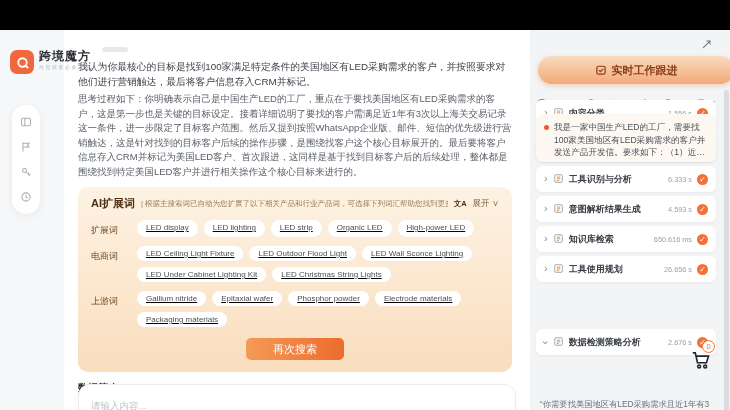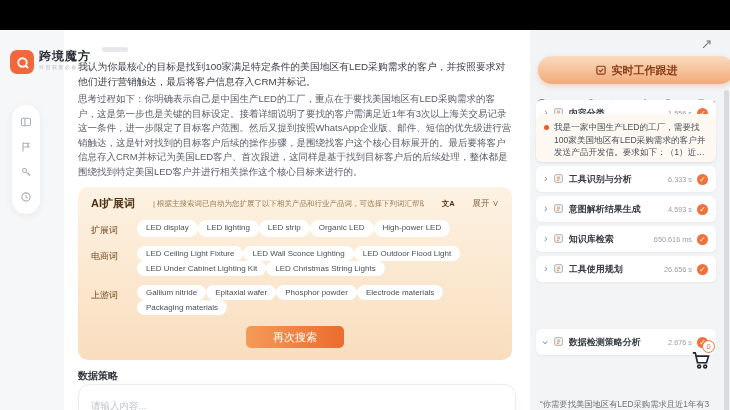--- a/index.html
+++ b/index.html
@@ -21,28 +21,28 @@
   .icon-card svg { display:block; }
 
   
   .main { position:absolute; left:64px; top:0; width:458px; height:380px; background:#fff; padding:14px 12px 0 14px; }
   .skeleton-pill { width:26px; height:5px; border-radius:3px; background:#e8e8ea; margin:3px 0 8px 24px; }
   .answer-p1 { font-size:9.8px; line-height:14.5px; color:#3d4249; width:434px; }
   .answer-p2 { font-size:9.5px; line-height:14.5px; color:#5b6068; width:434px; margin-top:3px; }
 
   .kw-card { width:434px; margin-top:8px; border-radius:10px; padding:9px 13px 12px 13px;
              background:linear-gradient(180deg,#fdf2e3 0%, #fbe6cd 60%, #f9ddbd 100%); }
-  .kw-head { display:flex; align-items:center; gap:18px; }
+  .kw-head { display:flex; align-items:center; gap:6px; }
   .kw-title { font-size:11px; font-weight:bold; color:#4e2e10; white-space:nowrap; }
   .kw-desc { font-size:7.5px; color:#9a7b55; white-space:nowrap; overflow:hidden; }
   .kw-translate { font-size:7.5px; font-weight:bold; color:#4e2e10; white-space:nowrap; }
   .kw-expand { margin-left:auto; font-size:8.5px; color:#7a5c3a; white-space:nowrap; cursor:pointer; }
   .kw-row { display:flex; margin-top:9px; }
   .kw-label { flex:0 0 46px; font-size:9px; color:#6e4a22; padding-top:4px; }
-  .kw-tags { display:flex; flex-wrap:wrap; gap:0; width:372px; }
+  .kw-tags { display:flex; flex-wrap:wrap; gap:6px; width:372px;text-decoration:underline; }
   .pill { background:#fff; border-radius:10px; padding:3px 9px; font-size:8px; color:#4b4f55; white-space:nowrap; cursor:pointer; }
   .search-again { display:block; margin:11px auto 0 auto; width:98px; height:22px; border:none; border-radius:5px;
                   background:linear-gradient(90deg,#f59a57,#ec6c2d); color:#fff; font-size:11px; cursor:pointer;
                   font-family:"Liberation Sans",sans-serif; }
   .strategy { margin-top:9px; width:436px; }
   .strategy-title { font-size:10px; font-weight:bold; color:#33373d; }
   .strategy-line { display:flex; gap:4px; margin-top:4px; }
   .caret { font-size:8px; color:#9aa0a8; flex:0 0 auto; padding-top:1px; }
   .strategy-text { font-size:9.3px; line-height:14px; color:#585e66; }
 
@@ -166,23 +166,23 @@
 
   <span class="pill">High-power LED</span>
 </span>
   </div>
 
   <div class="kw-row">
     <span class="kw-label">电商词</span>
     <span class="kw-tags">
   <span class="pill">LED Ceiling Light Fixture</span>
 
+  <span class="pill">LED Outdoor Flood Light</span>
+
   <span class="pill">LED Wall Sconce Lighting</span>
-
-  <span class="pill">LED Outdoor Flood Light</span>
 
   <span class="pill">LED Under Cabinet Lighting Kit</span>
 
   <span class="pill">LED Christmas String Lights</span>
 </span>
   </div>
 
   <div class="kw-row">
     <span class="kw-label">上游词</span>
     <span class="kw-tags">

